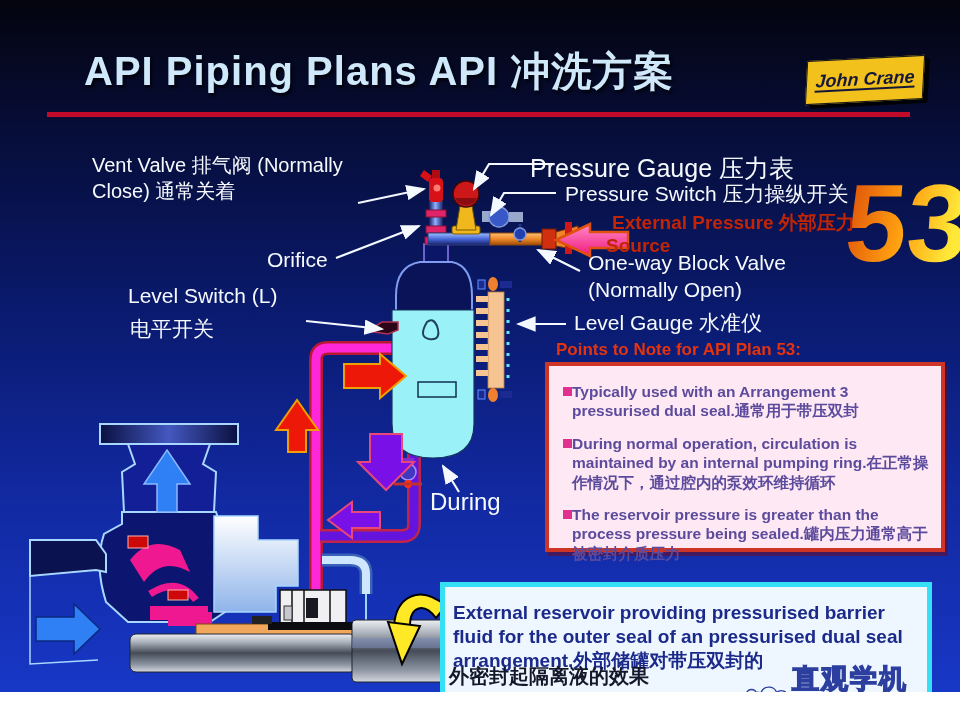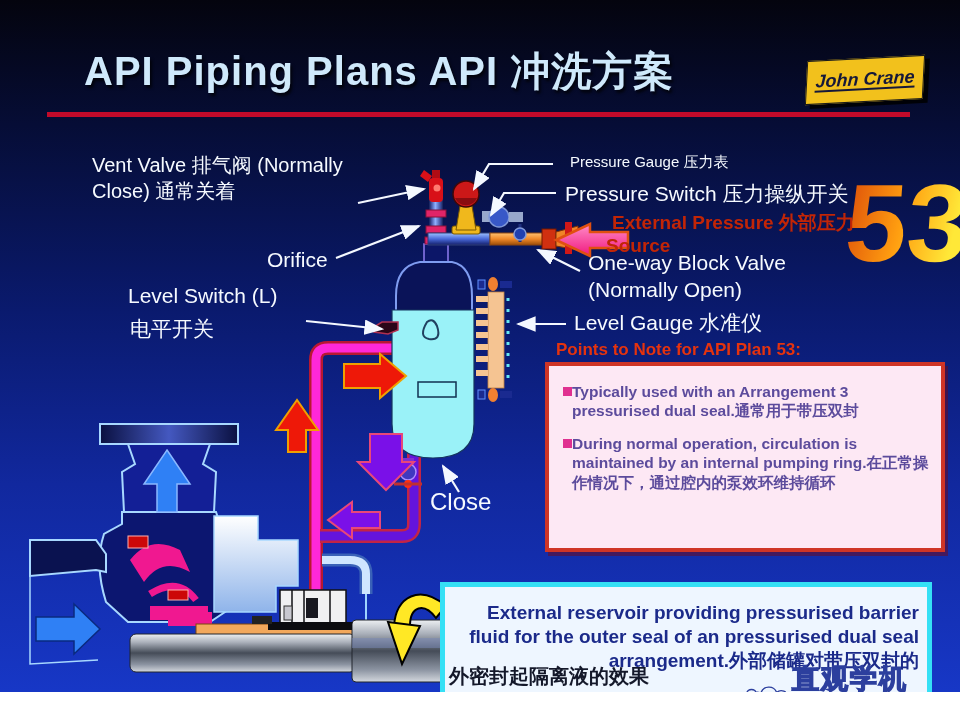--- a/index.html
+++ b/index.html
@@ -16,37 +16,37 @@
   .logo span{font-style:italic;font-weight:bold;font-size:18px;color:#15183a;
     border-bottom:2px solid #15183a;line-height:1.05;}
   .plan-number{left:846px;top:168px;font-size:110px;font-weight:800;line-height:1;
     transform:skewX(-4deg);background:linear-gradient(100deg,#e0560a 5%,#ff9e10 45%,#ffe838 85%);
     -webkit-background-clip:text;background-clip:text;color:transparent;}
   .lbl{color:#f6faff;font-size:20px;line-height:1.3;}
   .lbl-vent{left:92px;top:152px;width:292px;}
   .lbl-orifice{left:267px;top:246px;font-size:21px;text-align:center;}
   .lbl-lswitch{left:128px;top:282px;font-size:21px;}
   .lbl-lswitch-zh{left:130px;top:315px;font-size:21px;text-align:center;}
-  .lbl-pgauge{left:570px;top:152px;font-size:15px;}
+  .lbl-pgauge{left:530px;top:152px;font-size:25px;}
   .lbl-pswitch{left:565px;top:180px;font-size:21px;}
   .lbl-extpress{left:612px;top:212px;font-size:19px;font-weight:bold;color:#c22506;line-height:1.2;}
   .lbl-oneway{left:588px;top:249px;font-size:21px;}
   .lbl-lgauge{left:574px;top:309px;font-size:21px;}
   .lbl-drain{left:430px;top:486px;font-size:24px;}
   .notes-heading{left:556px;top:340px;font-size:17px;font-weight:bold;color:#e5330e;
     z-index:4;white-space:nowrap;}
   .notes-box{left:545px;top:362px;width:400px;height:190px;background:#fde8f4;
     border:4px solid #cf3526;box-sizing:border-box;box-shadow:3px 4px 0 rgba(110,10,30,.55);z-index:3;}
   .notes-box ul{margin:0;padding:16px 8px 0 14px;list-style:none;}
   .notes-box li{display:flex;gap:0;margin-bottom:13px;color:#5c4b9c;font-weight:bold;
     font-size:15.5px;line-height:1.25;}
   .bullet-sq{flex:0 0 9px;width:9px;height:9px;background:#e03090;margin-top:5px;}
   .summary-box{left:440px;top:582px;width:492px;height:128px;background:#eef6ff;
     border:5px solid #35e0f5;box-sizing:border-box;z-index:3;}
-  .summary-main{margin:14px 8px 0 8px;text-align:right;color:#1b2a8a;font-weight:bold;
+  .summary-main{margin:14px 8px 0 8px;text-align:left;color:#1b2a8a;font-weight:bold;
     font-size:19px;line-height:1.25;}
   .summary-tail{position:absolute;left:4px;top:76px;color:#14182a;font-weight:bold;font-size:20px;text-align:center;}
   .watermark{position:absolute;left:300px;top:74px;display:flex;align-items:center;gap:6px;}
   .watermark-text{font-size:27px;font-weight:bold;color:rgba(240,246,255,.25);
     -webkit-text-stroke:1.4px #2c3f9e;letter-spacing:2px;}
 </style>
 </head>
 <body>
 
 <div class="slide">
@@ -245,32 +245,36 @@
   <div class="abs lbl lbl-pswitch" style="z-index:2;">Pressure Switch 压力操纵开关</div>
   <div class="abs lbl-extpress abs" style="position:absolute;z-index:2;">
     <div>External Pressure 外部压力</div>
     <div style="margin-left:-6px;">Source</div>
   </div>
   <div class="abs lbl lbl-oneway" style="z-index:2;">
     <div>One-way Block Valve</div>
     <div>(Normally Open)</div>
   </div>
   <div class="abs lbl lbl-lgauge" style="z-index:2;">Level Gauge 水准仪</div>
-  <div class="abs lbl lbl-drain" style="z-index:2;">Close</div>
+  <div class="abs lbl lbl-drain" style="z-index:2;">During</div>
 
   <div class="abs notes-heading">Points to Note for API Plan 53:</div>
   <div class="abs notes-box">
     <ul>
       <li>
         <span class="bullet-sq"></span>
         <span>Typically used with an Arrangement 3 pressurised dual seal.通常用于带压双封</span>
       </li>
       <li>
         <span class="bullet-sq"></span>
         <span>During normal operation, circulation is maintained by an internal pumping ring.在正常操作情况下，通过腔内的泵效环维持循环</span>
+      </li>
+      <li>
+        <span class="bullet-sq"></span>
+        <span>The reservoir pressure is greater than the process pressure being sealed.罐内压力通常高于被密封介质压力</span>
       </li>
     </ul>
   </div>
 
   <div class="abs summary-box">
     <div class="summary-main">External reservoir providing pressurised barrier fluid for the outer seal of an pressurised dual seal arrangement.外部储罐对带压双封的</div>
     <div class="summary-tail">外密封起隔离液的效果</div>
     <div class="watermark">
       <svg width="44" height="30" viewBox="0 0 44 30">
         <ellipse cx="7" cy="11" rx="5" ry="4" fill="#eef6ff" stroke="#2c3f9e" stroke-width="1.5"></ellipse>

